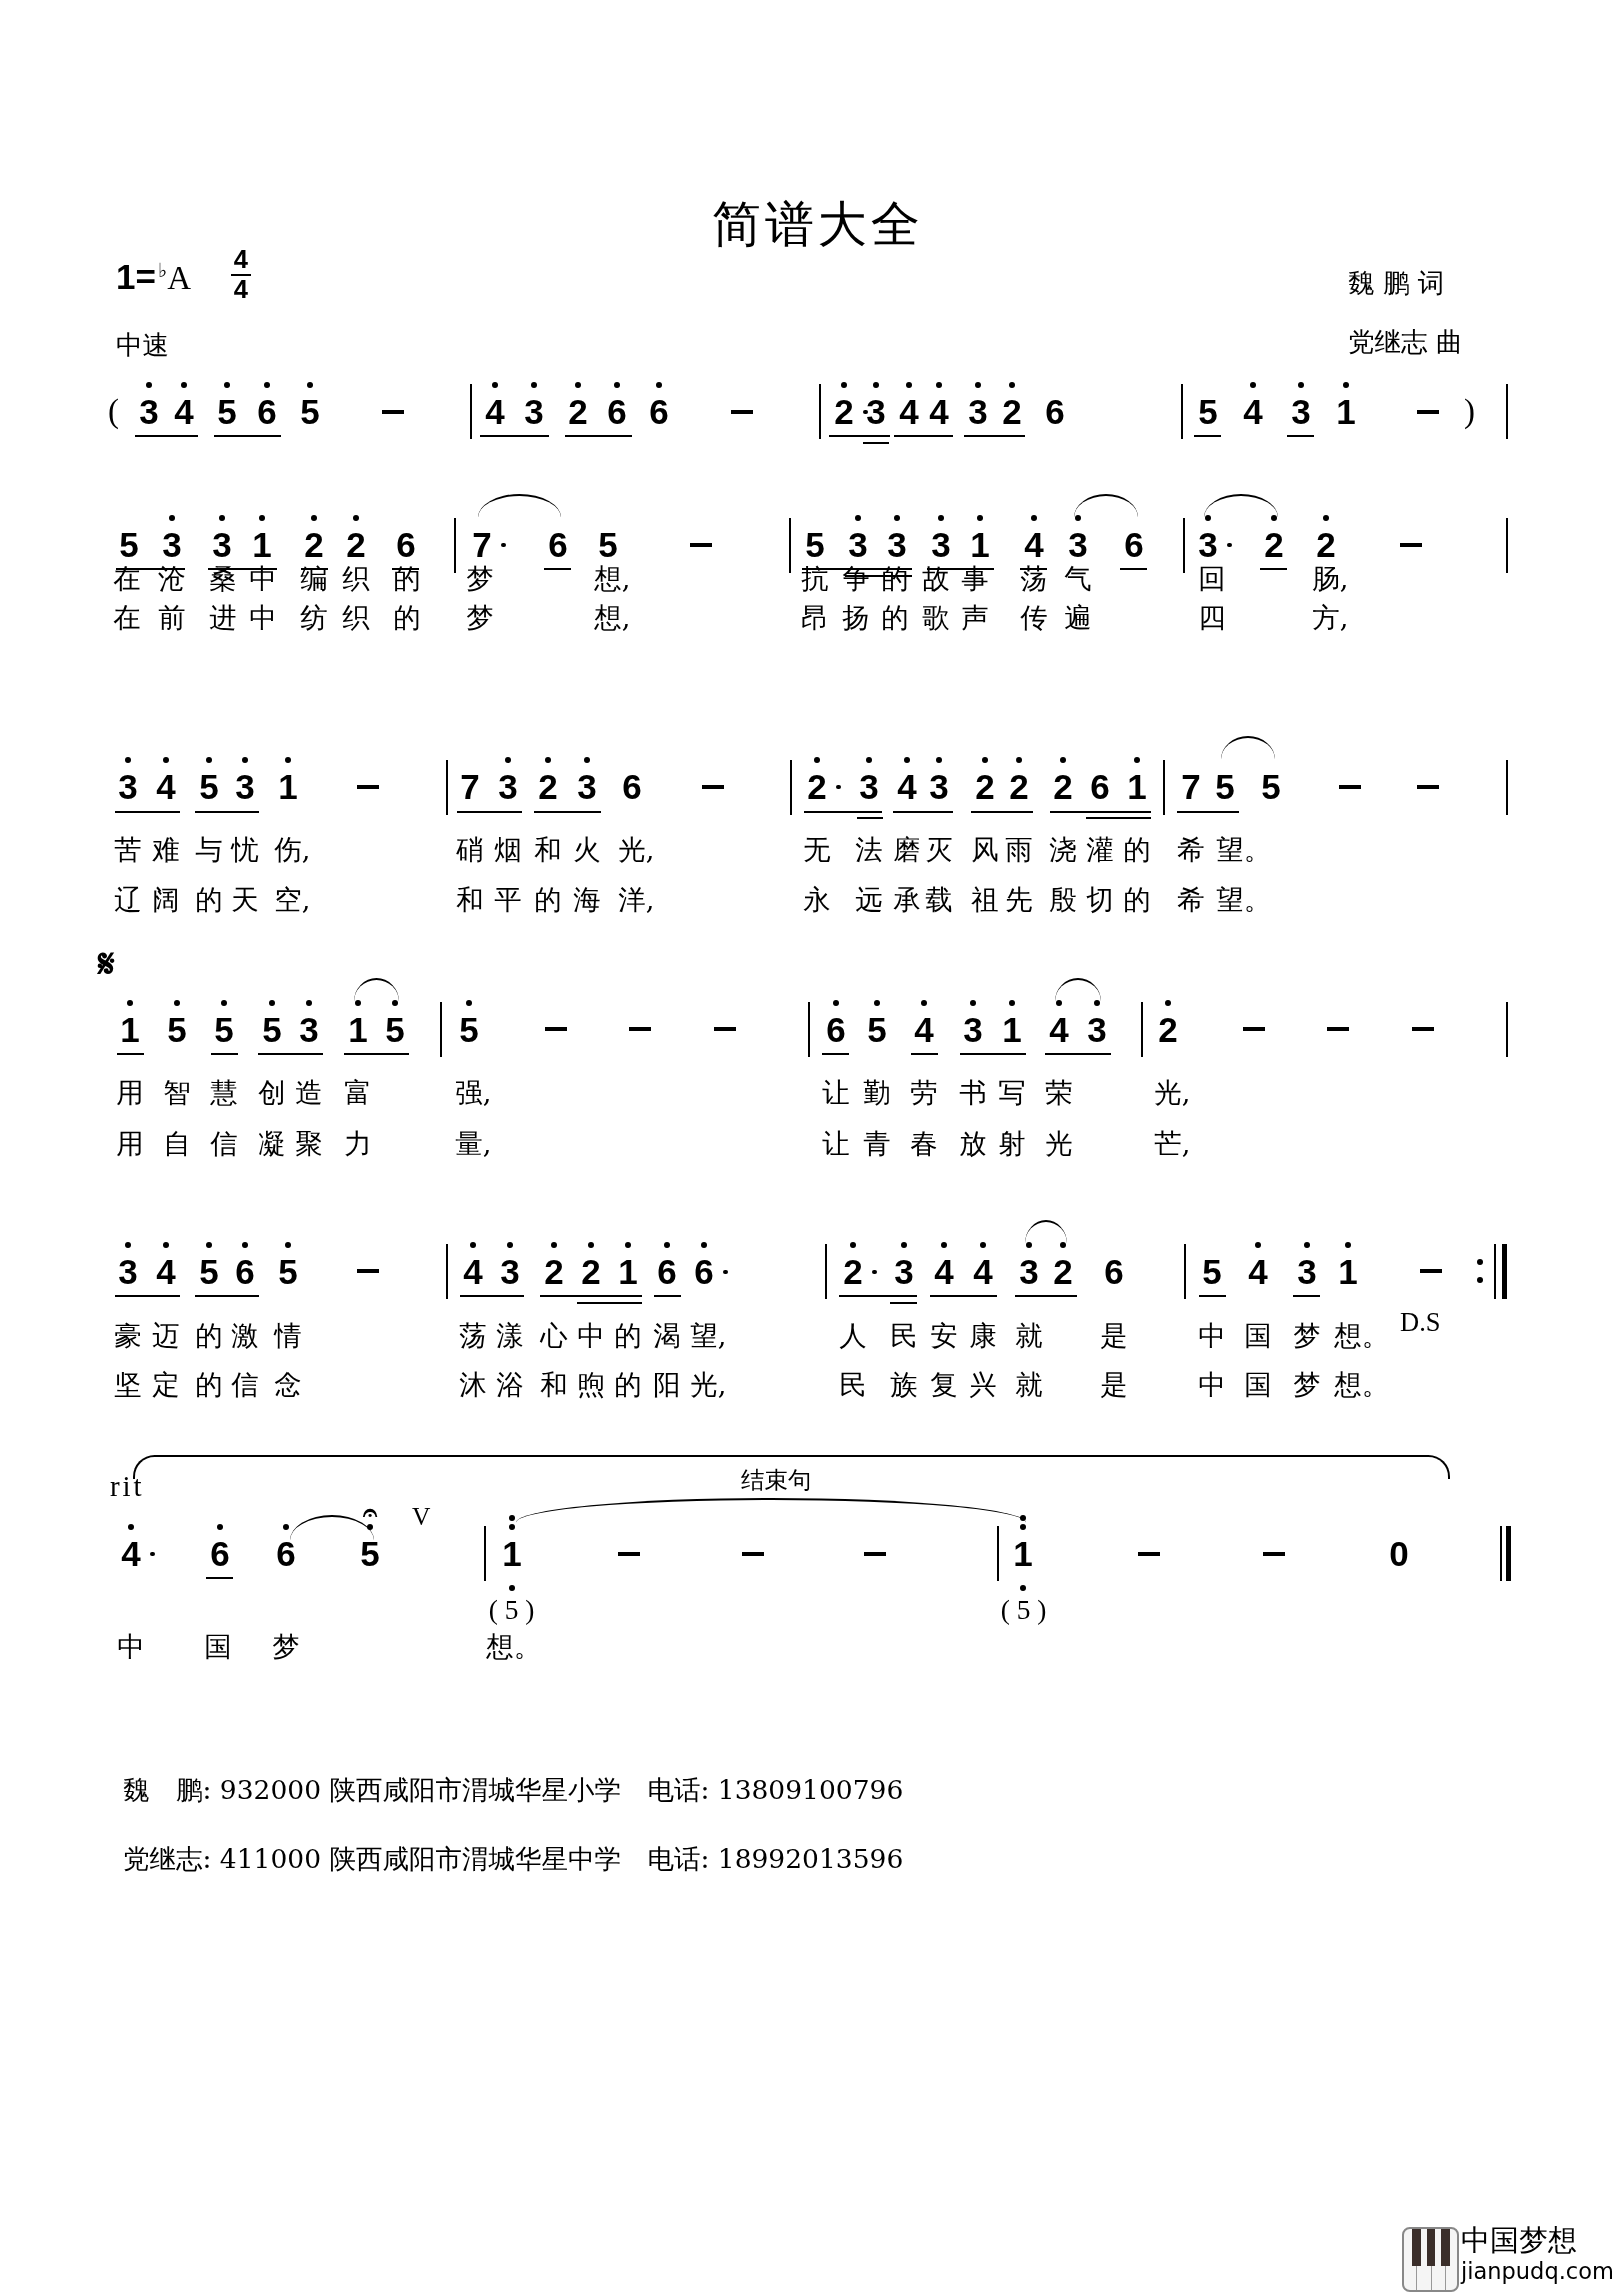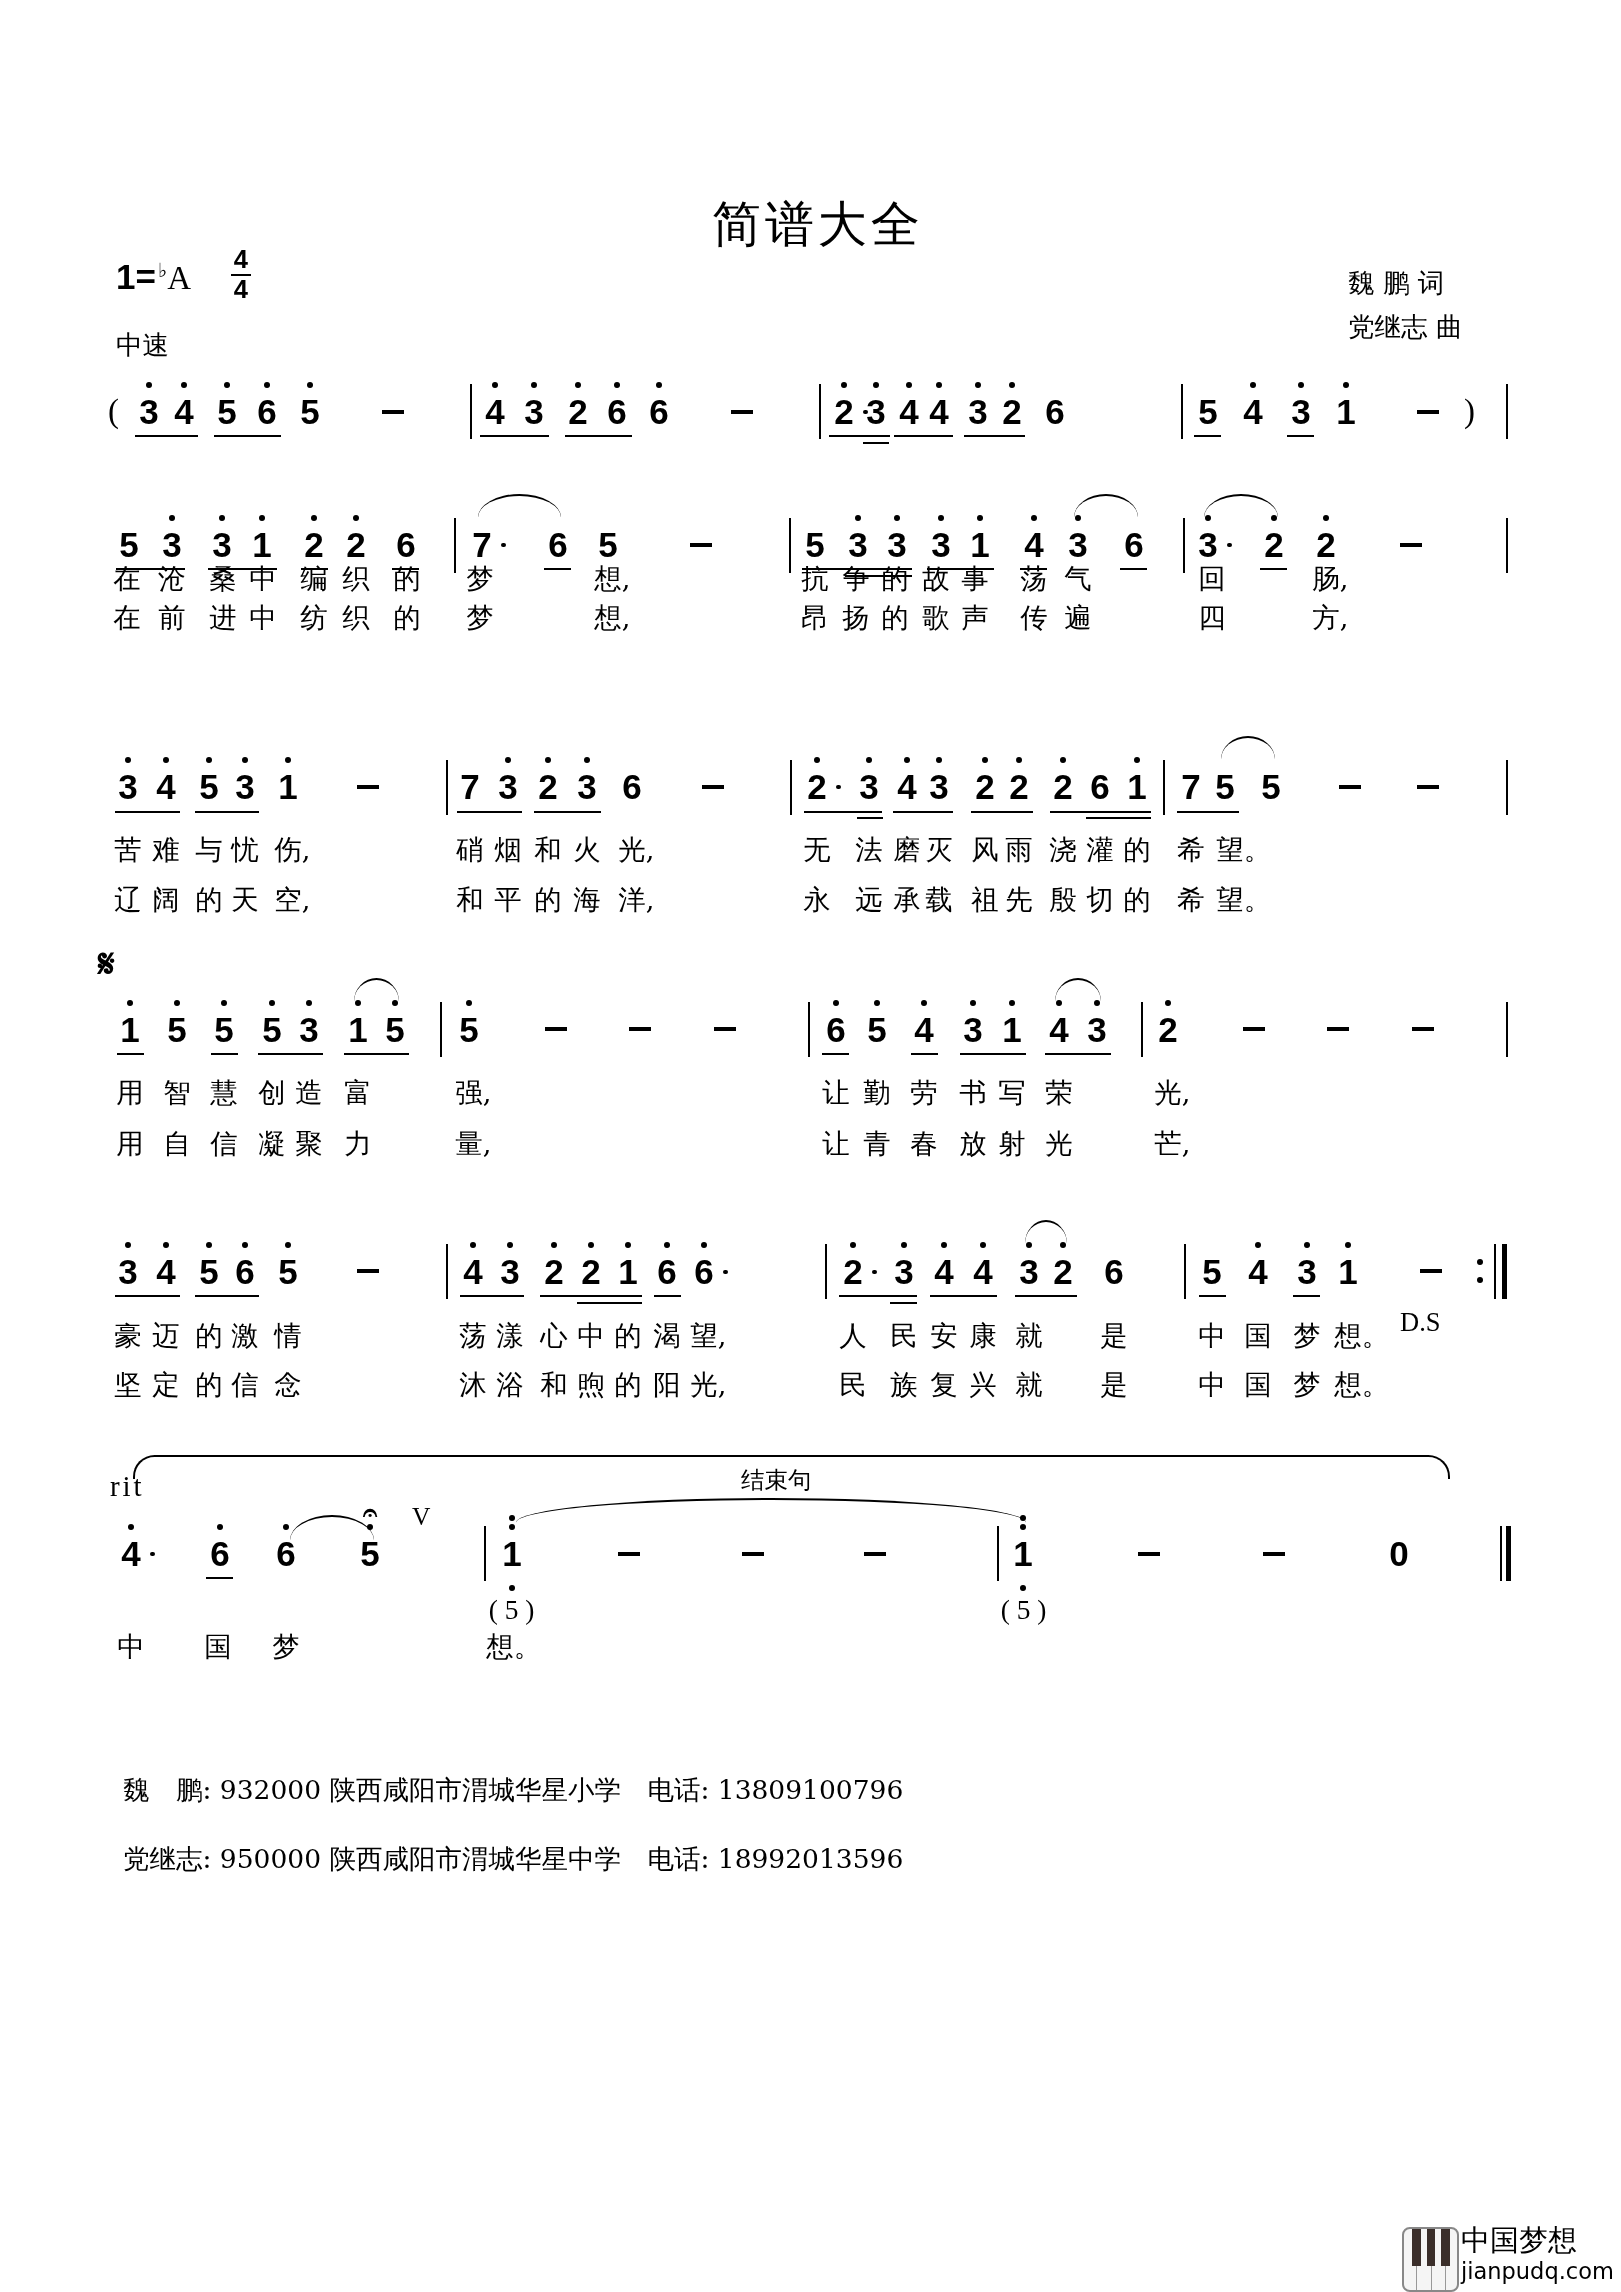--- a/index.html
+++ b/index.html
@@ -41,21 +41,21 @@
 <div class="abs key">
   <span>1=</span><span class="flat">♭</span><span class="A">A</span>
 </div>
 <div class="abs timesig">
   <span>4</span>
   <span class="line"></span>
   <span>4</span>
 </div>
 <div class="abs tempo">中速</div>
 <div class="abs credit" style="left:1348px;top:265px;">魏  鹏 词</div>
-<div class="abs credit" style="left:1348px;top:309px;letter-spacing:0px;">党继志 曲</div>
+<div class="abs credit" style="left:1348px;top:324px;letter-spacing:0px;">党继志 曲</div>
 
 <div id="score">
     <div class="row" style="top: 0px;">
       <div class="n" style="left: 149px; top: 392px;"><span>3</span><div class="dot-hi"></div></div>
       <div class="n" style="left: 184px; top: 392px;"><span>4</span><div class="dot-hi"></div></div>
       <div class="n" style="left: 227px; top: 392px;"><span>5</span><div class="dot-hi"></div></div>
       <div class="n" style="left: 267px; top: 392px;"><span>6</span><div class="dot-hi"></div></div>
       <div class="n" style="left: 310px; top: 392px;"><span>5</span><div class="dot-hi"></div></div>
       <div class="dash" style="left: 393px; top: 410px;"></div>
       <div class="n" style="left: 495px; top: 392px;"><span>4</span><div class="dot-hi"></div></div>
@@ -447,21 +447,21 @@
 
 <div class="abs" style="left:133px;top:1455px;width:1313px;height:21.6px;border-top:2.9px solid #000;border-radius:21.6px 21.6px 0 0;border-left:2px solid #000;border-right:2px solid #000;"></div>
 <div class="abs" style="left:110px;top:1470px;font-size:29px;letter-spacing:2.9px;font-family:'Liberation Serif',serif;">rit</div>
 <div class="abs small" style="left:741px;top:1464px;">结束句</div>
 <div class="abs" style="left:516px;top:1498px;width:510px;height:39px;border-top:2.9px solid #000;border-radius:50% 50% 0 0/60% 60% 0 0;"></div>
 <div class="abs" style="left:412px;top:1502px;font-size:25.5px;font-family:'Liberation Serif',serif;">V</div>
 <div class="abs" style="left:290px;top:1515px;width:84px;height:23.5px;border-top:2px solid #000;border-radius:50% 50% 0 0/100% 100% 0 0;"></div>
 <div class="abs" style="left:1400px;top:1307px;font-size:26.5px;font-family:'Liberation Serif',serif;">D.S</div>
 
 <div class="abs footer" style="left:123px;top:1772px;">魏　鹏: 932000 陕西咸阳市渭城华星小学　电话: 13809100796</div>
-<div class="abs footer" style="left:123px;top:1841px;">党继志: 950000 陕西咸阳市渭城华星中学　电话: 18992013596</div>
+<div class="abs footer" style="left:123px;top:1841px;">党继志: 411000 陕西咸阳市渭城华星中学　电话: 18992013596</div>
 
 <div class="abs logo">
   <div class="keys">
     <div class="bk" style="left:7.8px"></div>
       <div class="bk" style="left:22.5px"></div>
       <div class="bk" style="left:37px"></div>
     <div class="ln" style="left:11.8px"></div>
       <div class="ln" style="left:26.5px"></div>
       <div class="ln" style="left:41px"></div>
   </div>

